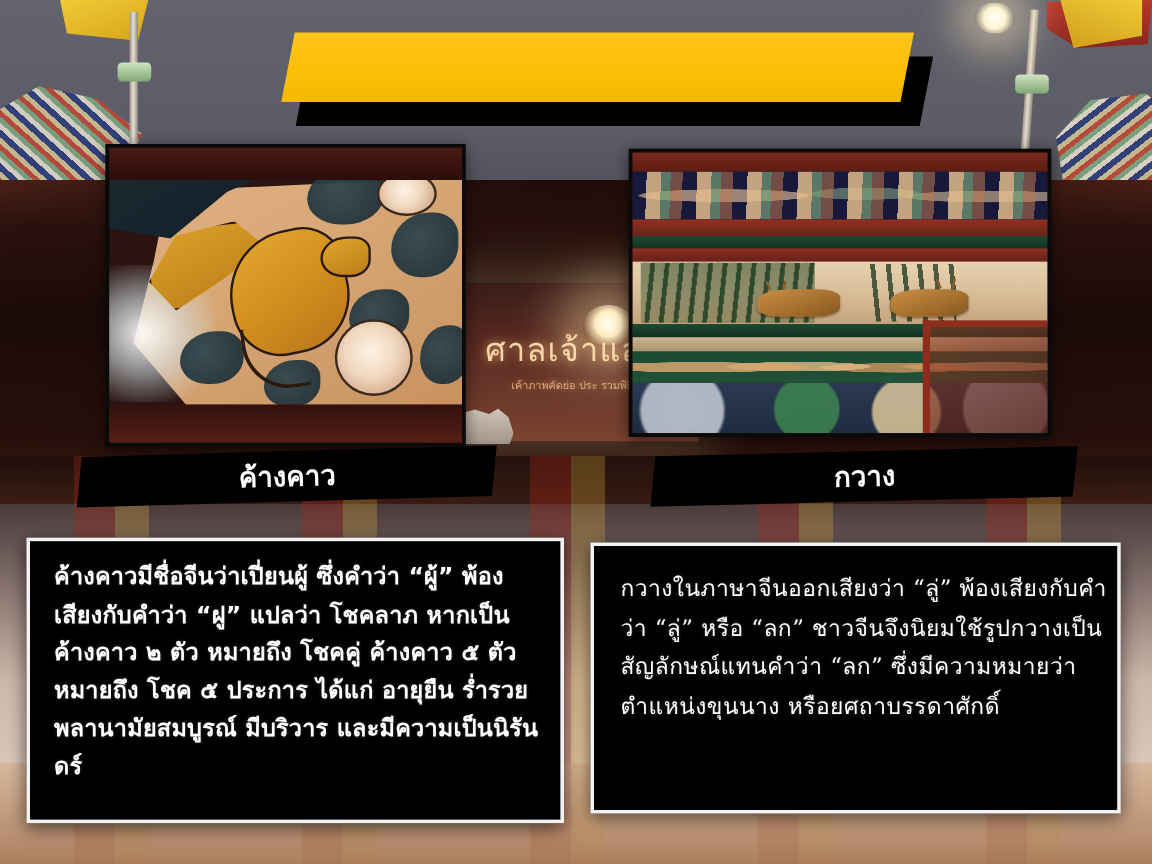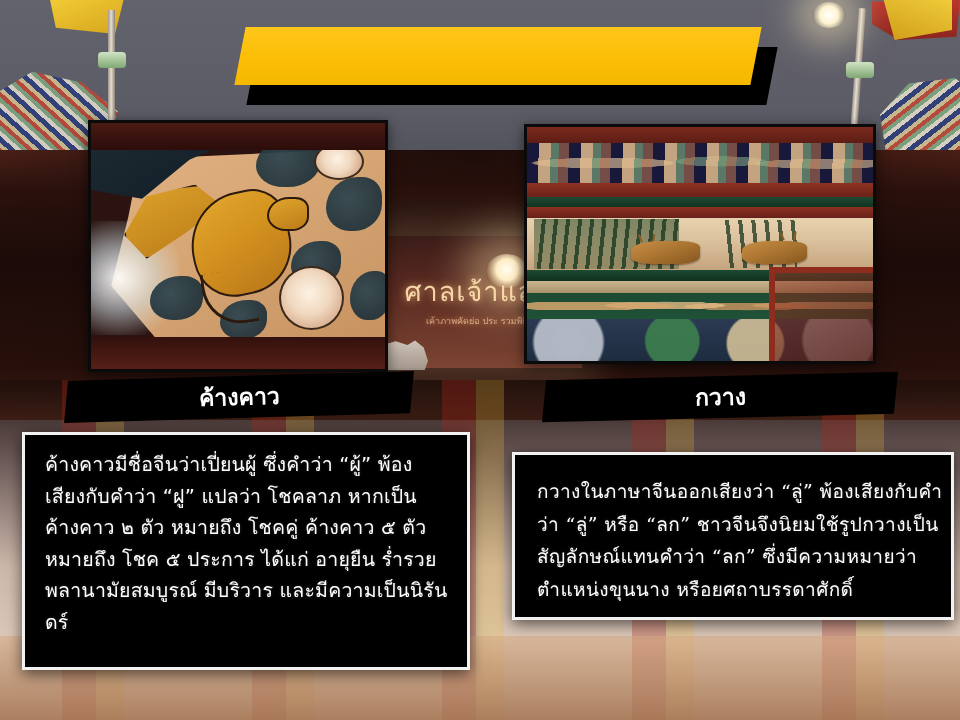--- a/index.html
+++ b/index.html
@@ -362,22 +362,22 @@
   .cap-left .cap-text, .cap-right .cap-text { transform: skewX(7deg); }
 
   
   .panel {
     position: absolute;
     background: #000;
     border: 3px solid #f2f2f2;
     color: #ffffff;
     box-shadow: 0 4px 14px rgba(0,0,0,.6);
   }
-  .panel-left  { left: 22px;  top: 432px; width: 448px; height: 238px; padding: 14px 18px 12px 20px; }
-  .panel-right { left: 512px; top: 452px; width: 442px; height: 168px; padding: 20px 8px 12px 22px; }
+  .panel-left  { left: 22px;  top: 448px; width: 448px; height: 238px; padding: 14px 18px 12px 20px; font-weight: bold; }
+  .panel-right { left: 492px; top: 452px; width: 442px; height: 226px; padding: 20px 8px 12px 22px; }
 
   .panel-left .body {
     font-family: "DejaVu Sans", "Liberation Sans", sans-serif;
     font-size: 19.5px;
     line-height: 1.62;
     letter-spacing: 0.2px;
     text-shadow: 0 0 3px rgba(255,255,255,.18);
   }
   .panel-right .body {
     font-family: "DejaVu Serif", "Liberation Serif", serif;

